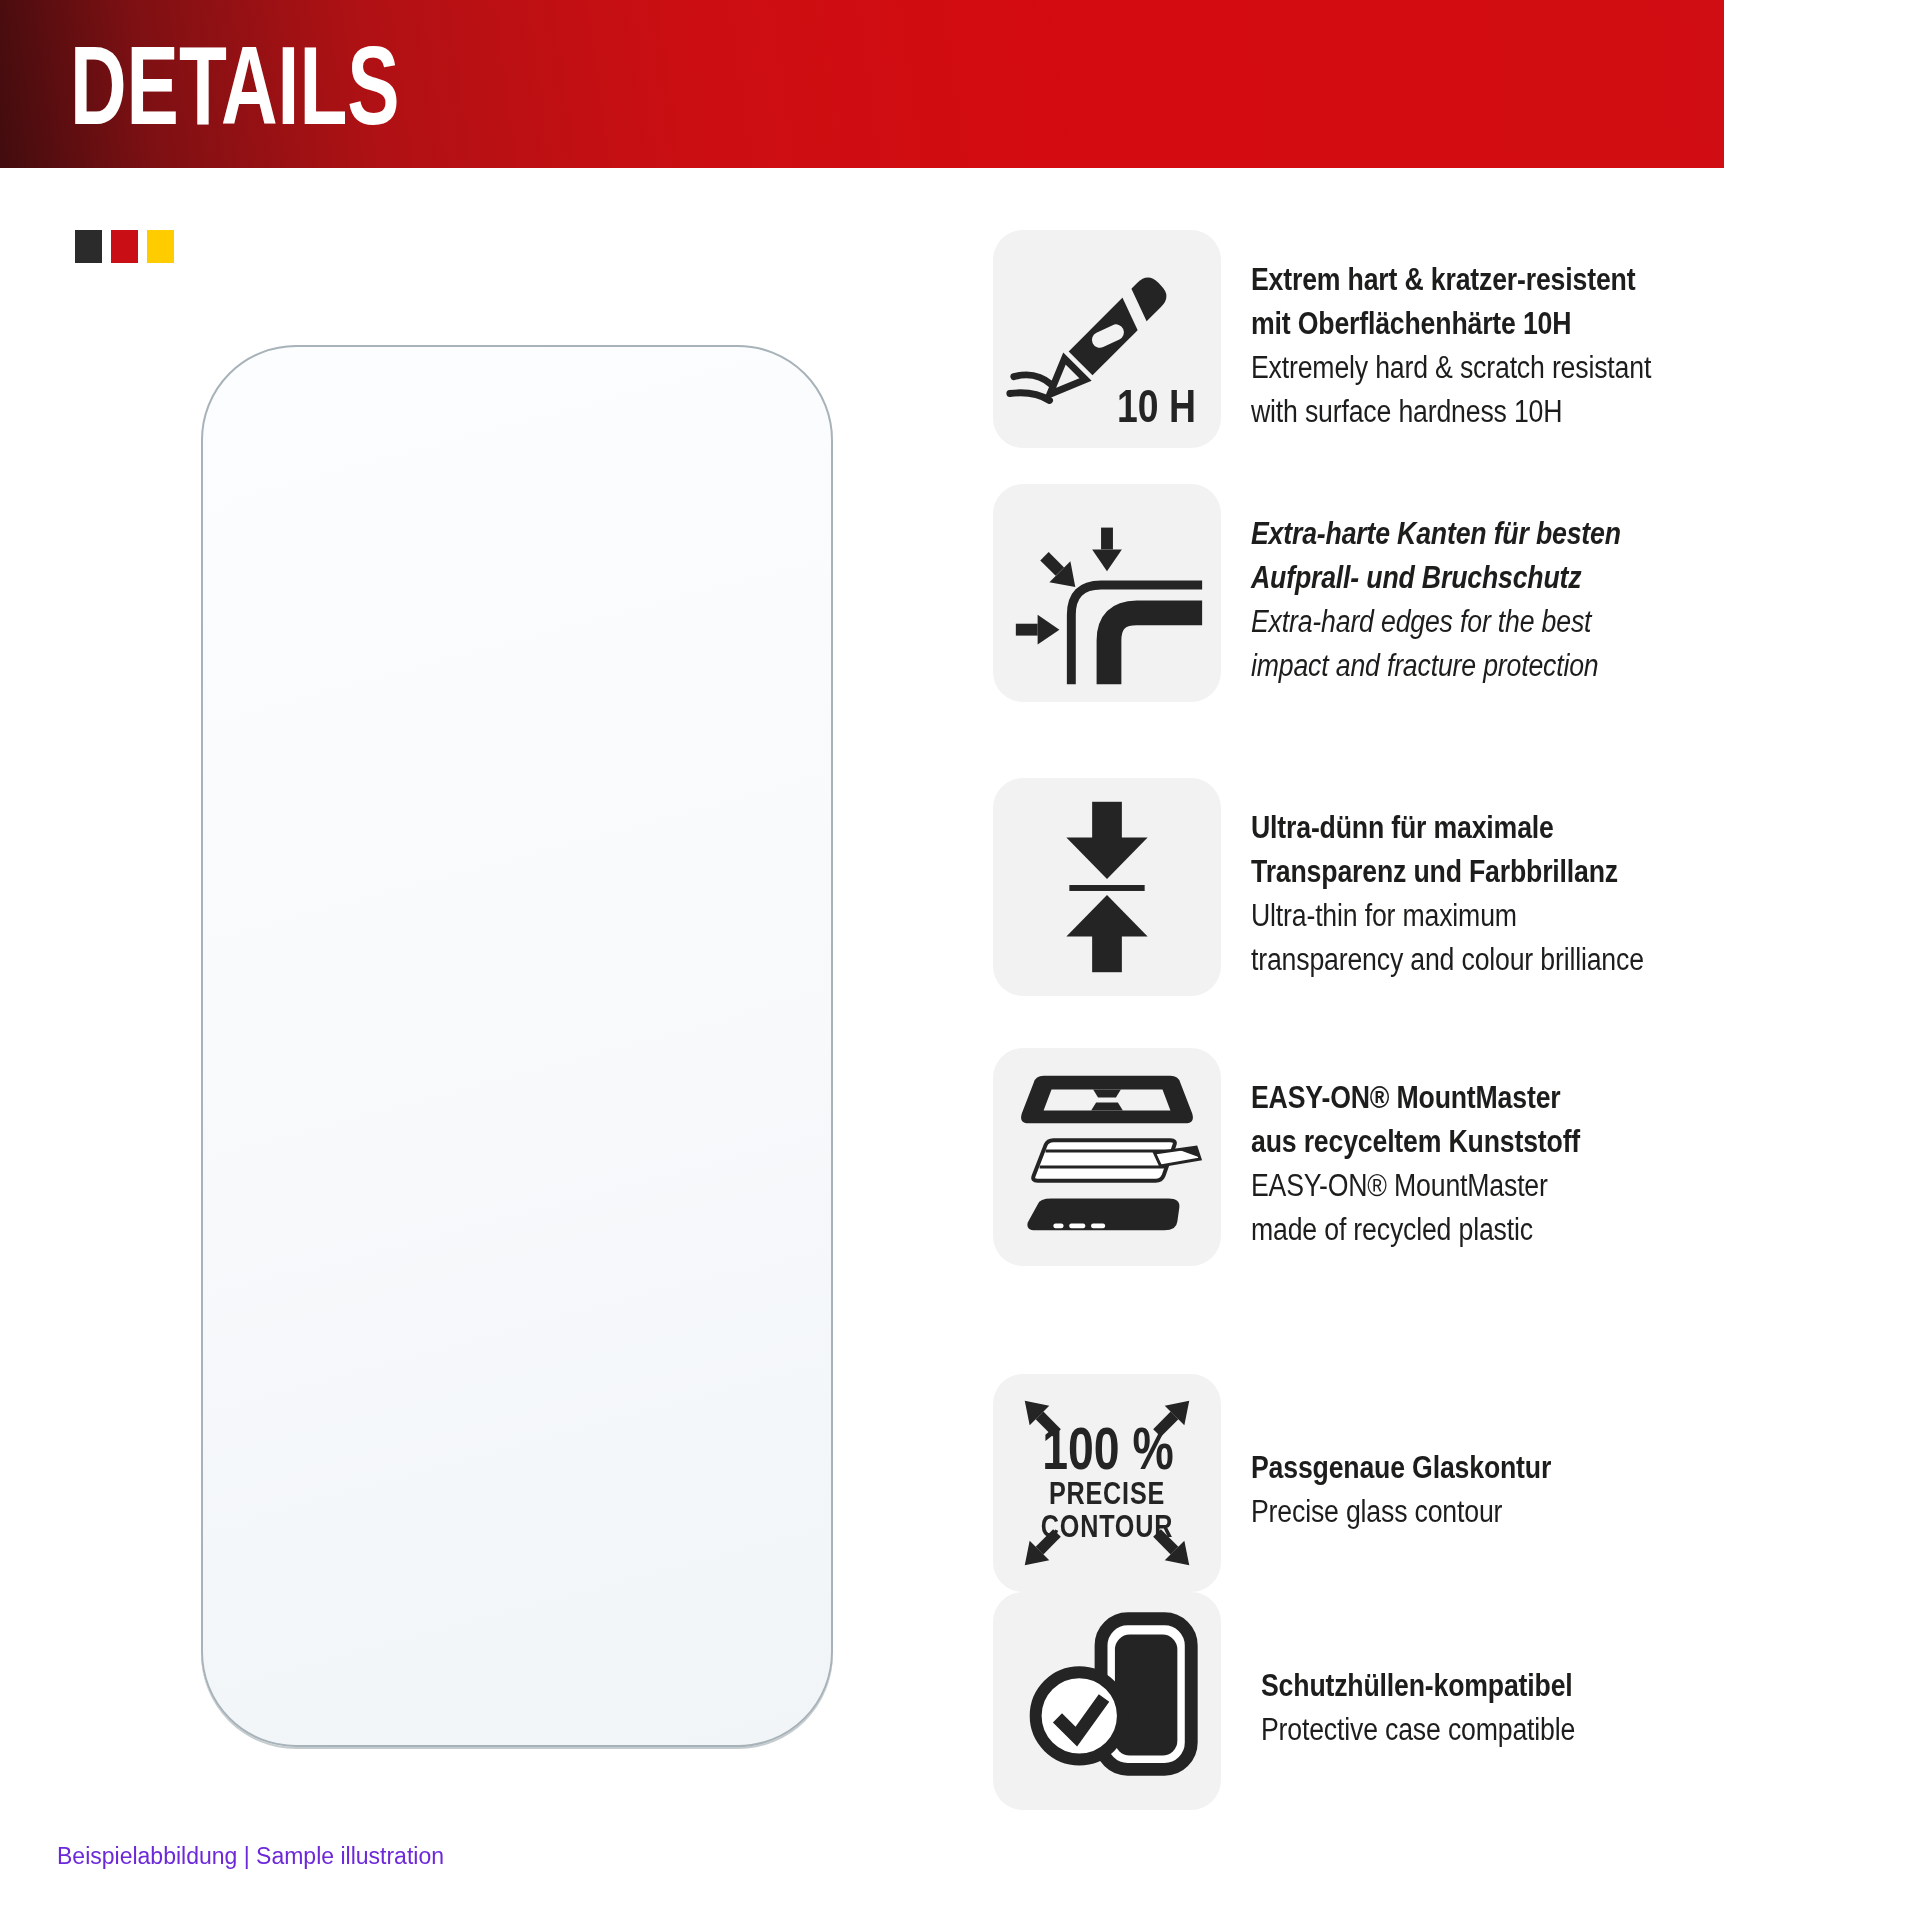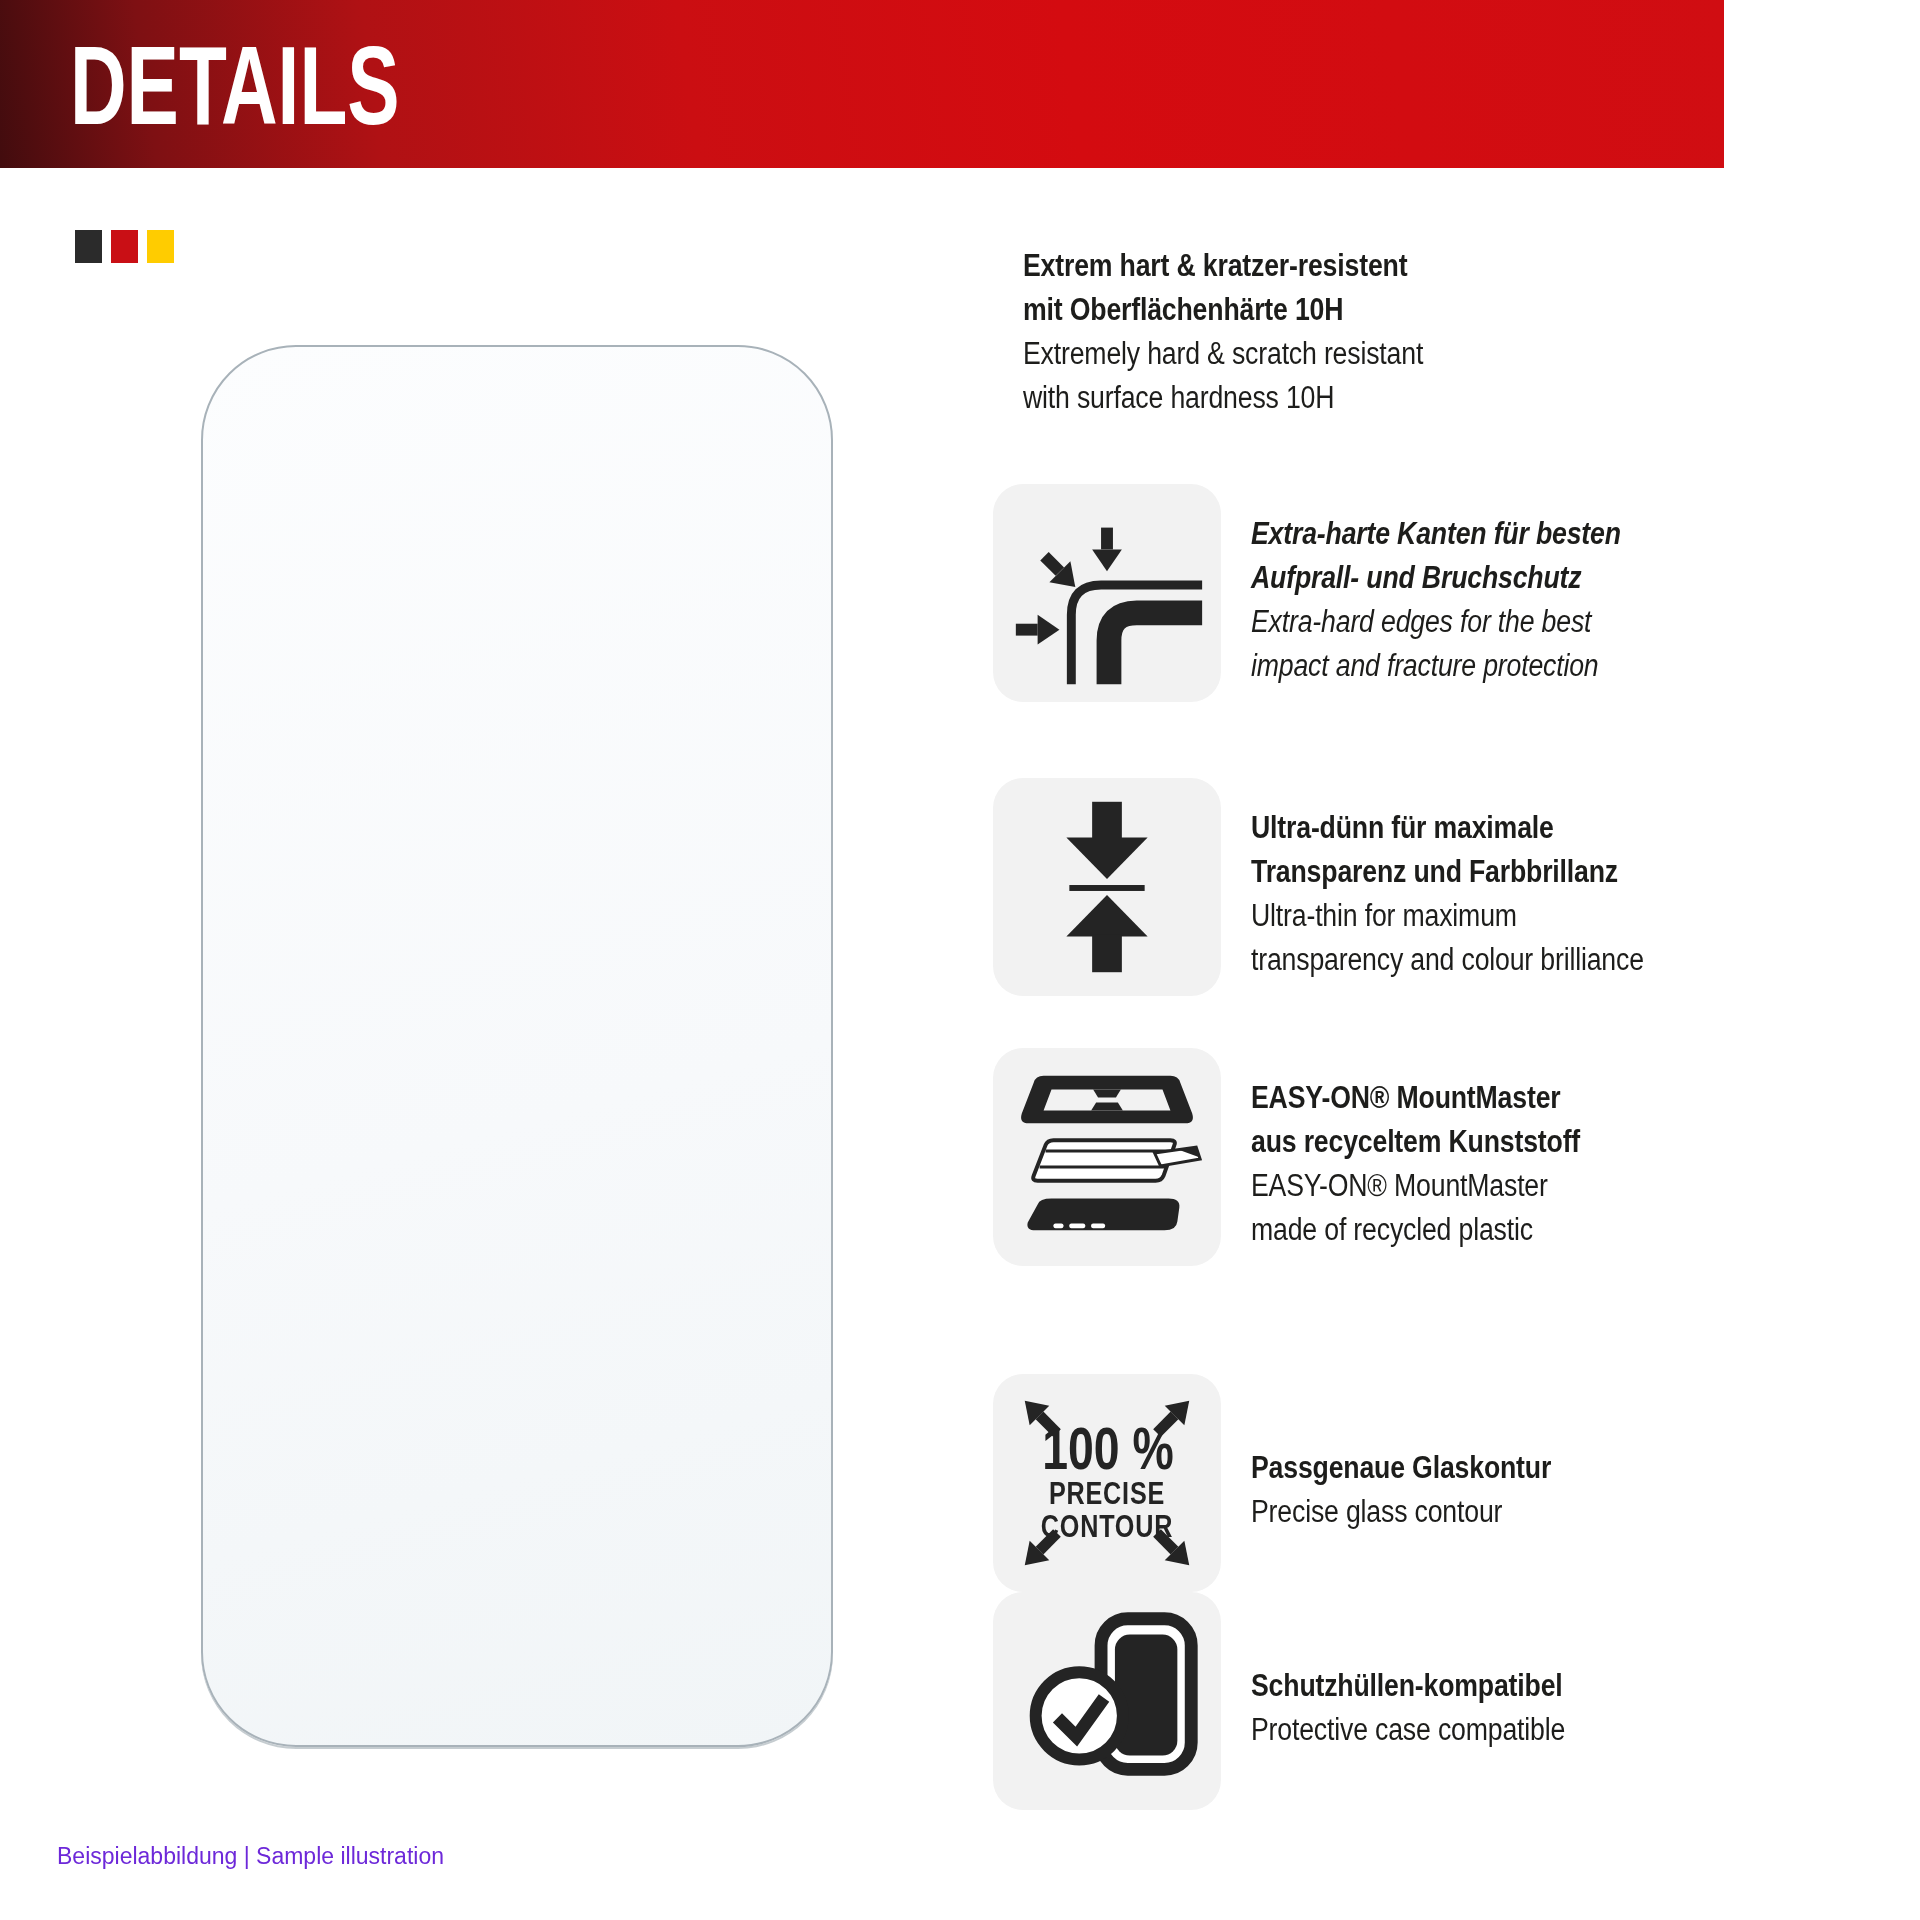--- a/index.html
+++ b/index.html
@@ -58,21 +58,21 @@
     background: linear-gradient(165deg, #fcfdfe 0%, #f7f9fb 55%, #f1f5f7 100%);
     box-shadow: 0 2px 0 rgba(150,162,170,0.55);
   }
 
   
   .feature-row {
     position: absolute; left: 993px;
     display: flex; align-items: center;
   }
   .row1 { top: 230px; } .row2 { top: 484px; font-style: italic; } .row3 { top: 778px; align-items: center; }
-  .row4 { top: 1048px; } .row5 { top: 1374px; justify-content: flex-end; } .row6 { top: 1592px; }
+  .row4 { top: 1048px; } .row5 { top: 1374px; justify-content: flex-end; } .row6 { top: 1592px; gap: 10px; }
 
   .tile {
     width: 228px; height: 218px; flex: none;
     background: #f2f2f2; border-radius: 30px;
     display: flex; align-items: center; justify-content: center;
   }
   .tile svg { width: 218px; height: 218px; display: block; }
   svg text { font-family: "Liberation Sans", "DejaVu Sans", sans-serif; fill: #242424; }
 
   .ftext {
@@ -103,20 +103,33 @@
 
 <div class="engineered">
   <span class="flag-sq sq-black"></span>
   <span class="flag-sq sq-red"></span>
   <span class="flag-sq sq-gold"></span>
 </div>
 
 <div class="glass"></div>
 
 <div class="feature-row row1">
+  <div class="tile">
+    <svg viewBox="0 0 220 220">
+      <g transform="translate(48,170) rotate(-45)">
+        <path d="M6,0 L42,-15 L42,15 Z" fill="#f2f2f2" stroke="#242424" stroke-width="7" stroke-linejoin="miter"></path>
+        <path d="M50,-17 L148,-17 Q163,-17 163,-2 L163,2 Q163,17 148,17 L50,17 Z" fill="#242424"></path>
+        <rect x="121" y="-24" width="12" height="48" fill="#f2f2f2" transform="rotate(20 127 0)"></rect>
+        <rect x="72" y="-8" width="34" height="16" rx="8" fill="#f2f2f2" transform="rotate(20 89 0)"></rect>
+      </g>
+      <path d="M16,148 Q38,142 54,156" stroke="#242424" stroke-width="7" fill="none" stroke-linecap="round"></path>
+      <path d="M12,165 Q36,162 52,172" stroke="#242424" stroke-width="7" fill="none" stroke-linecap="round"></path>
+      <text transform="translate(160,194) scale(0.82,1)" text-anchor="middle" font-size="46" font-weight="700">10 H</text>
+    </svg>
+  </div>
   <div class="ftext">
     <div class="t">Extrem hart &amp; kratzer-resistent</div>
     <div class="t">mit Oberflächenhärte 10H</div>
     <div class="b">Extremely hard &amp; scratch resistant</div>
     <div class="b">with surface hardness 10H</div>
   </div>
 </div>
 
 <div class="feature-row row2">
   <div class="tile">

